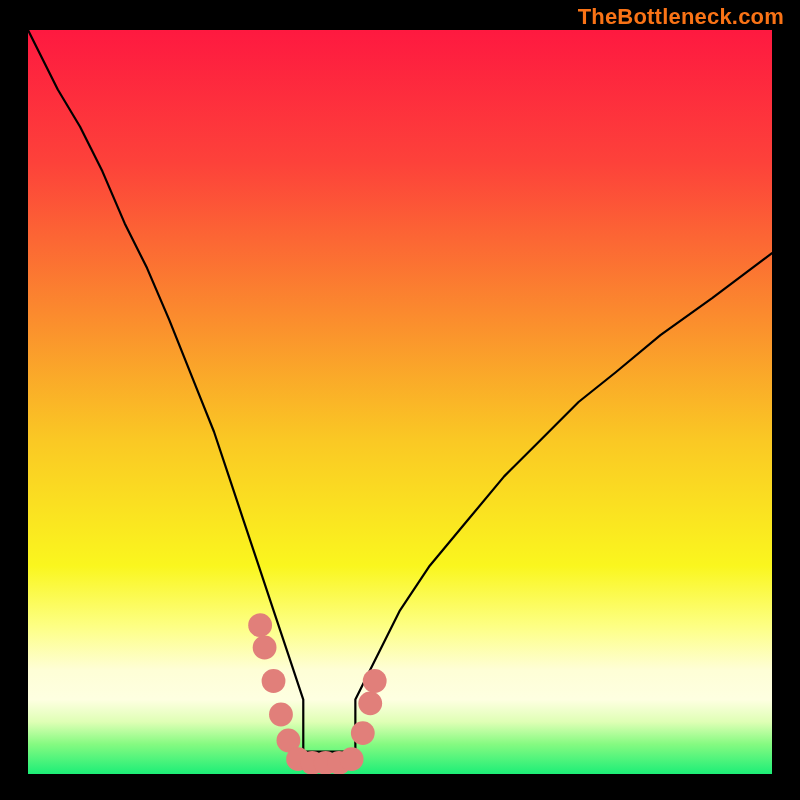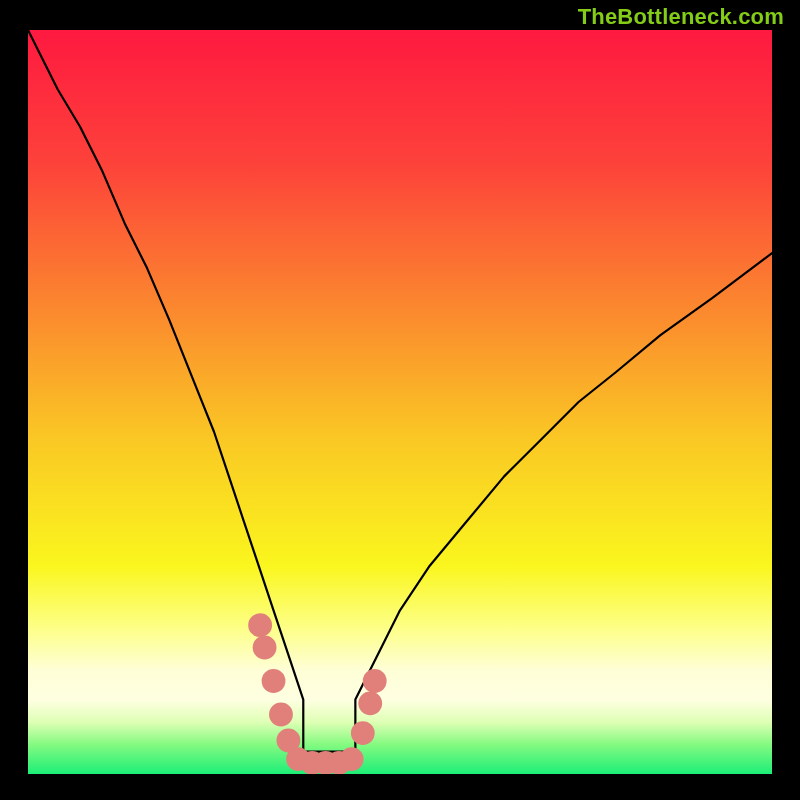--- a/index.html
+++ b/index.html
@@ -18,21 +18,21 @@
     height: 800px;
     background: #000000;
   }
   .watermark {
     position: absolute;
     top: 4px;
     right: 16px;
     font-family: Arial, Helvetica, sans-serif;
     font-size: 22px;
     font-weight: 600;
-    color: #84cc16;
+    color: #f97316;
     letter-spacing: 0.2px;
     pointer-events: none;
   }
   svg.plot {
     position: absolute;
     left: 28px;
     top: 30px;
     width: 744px;
     height: 744px;
     display: block;

